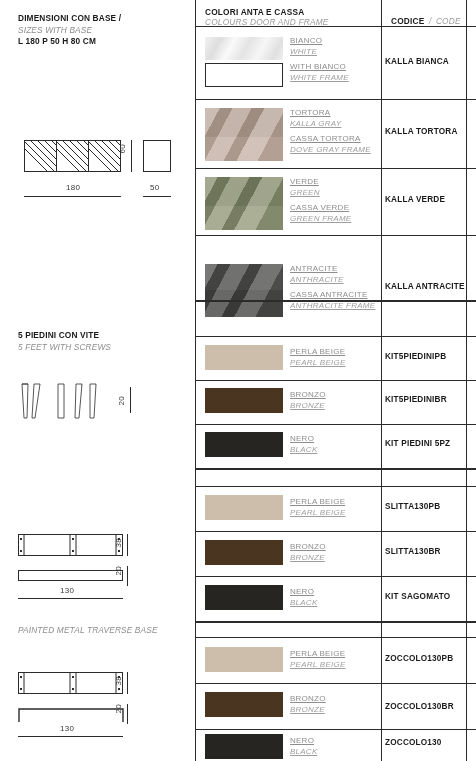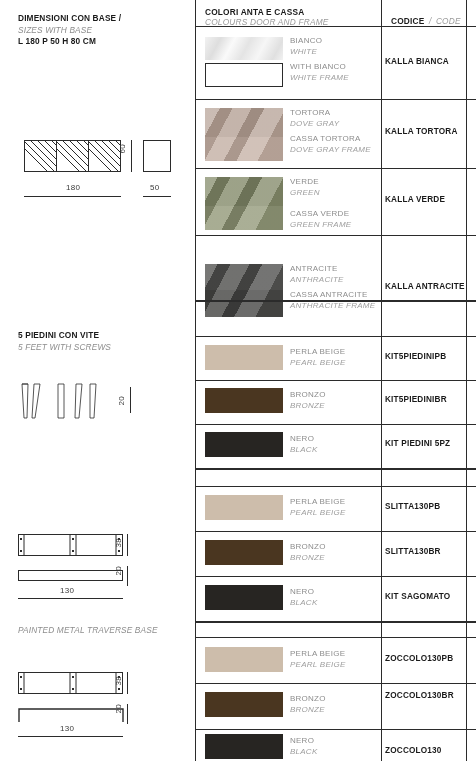--- a/index.html
+++ b/index.html
@@ -38,21 +38,21 @@
   .vline{position:absolute;width:1px;background:#2b2b2b;}
 
   .th{position:absolute;}
   .th .a{font-size:8.3px;font-weight:bold;letter-spacing:.2px;}
   .th .b{font-size:8.3px;font-style:italic;color:#9a9a9a;letter-spacing:.2px;}
 
   .row{position:absolute;left:0;width:281px;}
   .sw{position:absolute;left:10px;}
   .sw-solid{position:absolute;left:10px;}
   .names{position:absolute;left:95px;line-height:10.5px;}
-  .names div{font-size:8px;letter-spacing:.25px;color:#8d8d8d;white-space:nowrap;}
+  .names div{font-size:8px;letter-spacing:.25px;color:#8d8d8d;white-space:nowrap;text-decoration:underline;}
   .names .it{color:#8d8d8d;}
   .names .en{font-style:italic;color:#9e9e9e;}
   .code{position:absolute;left:190px;font-size:8.2px;font-weight:bold;letter-spacing:.2px;color:#1a1a1a;white-space:nowrap;}
 </style>
 </head>
 <body>
 
 <div class="page">
 
   <div class="left">
@@ -197,38 +197,38 @@
     <div class="tline" style="left:0;top:99px;width:281px;height:1.2px;"></div>
 
     <div class="row" style="top:100px;height:68px;">
       <div class="sw" style="top:8px;width:78px;height:53px;
            background:
              linear-gradient(118deg,rgba(255,255,255,.30) 0 14%,rgba(0,0,0,.10) 14% 26%,rgba(255,255,255,.22) 26% 44%,rgba(0,0,0,.12) 44% 56%,rgba(255,255,255,.26) 56% 76%,rgba(0,0,0,.08) 76% 100%),
              linear-gradient(180deg,rgba(0,0,0,.06) 0 55%,rgba(255,255,255,.05) 55% 100%),
              #bfa99c;"></div>
       <div class="names" style="top:8px;">
         <div class="it">TORTORA</div>
-        <div class="en">DOVE GRAY</div>
+        <div class="en">KALLA GRAY</div>
         <div class="it" style="margin-top:5px;">CASSA TORTORA</div>
         <div class="en">DOVE GRAY FRAME</div>
       </div>
       <div class="code" style="top:27px;">KALLA TORTORA</div>
     </div>
     <div class="tline" style="left:0;top:168px;width:281px;height:1.2px;"></div>
 
     <div class="row" style="top:169px;height:66px;">
       <div class="sw" style="top:8px;width:78px;height:53px;
            background:
              linear-gradient(118deg,rgba(255,255,255,.26) 0 12%,rgba(0,0,0,.16) 12% 24%,rgba(255,255,255,.20) 24% 42%,rgba(0,0,0,.18) 42% 54%,rgba(255,255,255,.22) 54% 74%,rgba(0,0,0,.10) 74% 100%),
              linear-gradient(180deg,rgba(0,0,0,.05) 0 55%,rgba(255,255,255,.06) 55% 100%),
              #8b9270;"></div>
       <div class="names" style="top:8px;">
         <div class="it">VERDE</div>
         <div class="en">GREEN</div>
-        <div class="it" style="margin-top:11px;">CASSA VERDE</div>
+        <div class="it" style="margin-top:5px;">CASSA VERDE</div>
         <div class="en">GREEN FRAME</div>
       </div>
       <div class="code" style="top:26px;">KALLA VERDE</div>
     </div>
     <div class="tline" style="left:0;top:235px;width:281px;height:1.2px;"></div>
 
     <div class="row" style="top:236px;height:64px;margin-top:20px;">
       <div class="sw" style="top:8px;width:78px;height:53px;
            background:
              linear-gradient(118deg,rgba(255,255,255,.20) 0 12%,rgba(0,0,0,.22) 12% 24%,rgba(255,255,255,.16) 24% 42%,rgba(0,0,0,.24) 42% 54%,rgba(255,255,255,.18) 54% 74%,rgba(0,0,0,.12) 74% 100%),
@@ -316,27 +316,27 @@
       <div class="code" style="top:16px;">ZOCCOLO130PB</div>
     </div>
     <div class="tline" style="left:0;top:683px;width:281px;height:1.2px;"></div>
 
     <div class="row" style="top:684px;height:45px;">
       <div class="sw-solid" style="top:8px;width:78px;height:25px;background:#4a3620;"></div>
       <div class="names" style="top:10px;">
         <div class="it">BRONZO</div>
         <div class="en">BRONZE</div>
       </div>
-      <div class="code" style="top:7px;">ZOCCOLO130BR</div>
+      <div class="code" style="top:18px;">ZOCCOLO130BR</div>
     </div>
     <div class="tline" style="left:0;top:729px;width:281px;height:1.2px;"></div>
 
     <div class="row" style="top:730px;height:31px;">
       <div class="sw-solid" style="top:4px;width:78px;height:25px;background:#272522;"></div>
       <div class="names" style="top:6px;">
         <div class="it">NERO</div>
         <div class="en">BLACK</div>
       </div>
-      <div class="code" style="top:16px;">ZOCCOLO130</div>
+      <div class="code" style="top:8px;">ZOCCOLO130</div>
     </div>
   </div>
 
 </div>
 
 </body></html>

